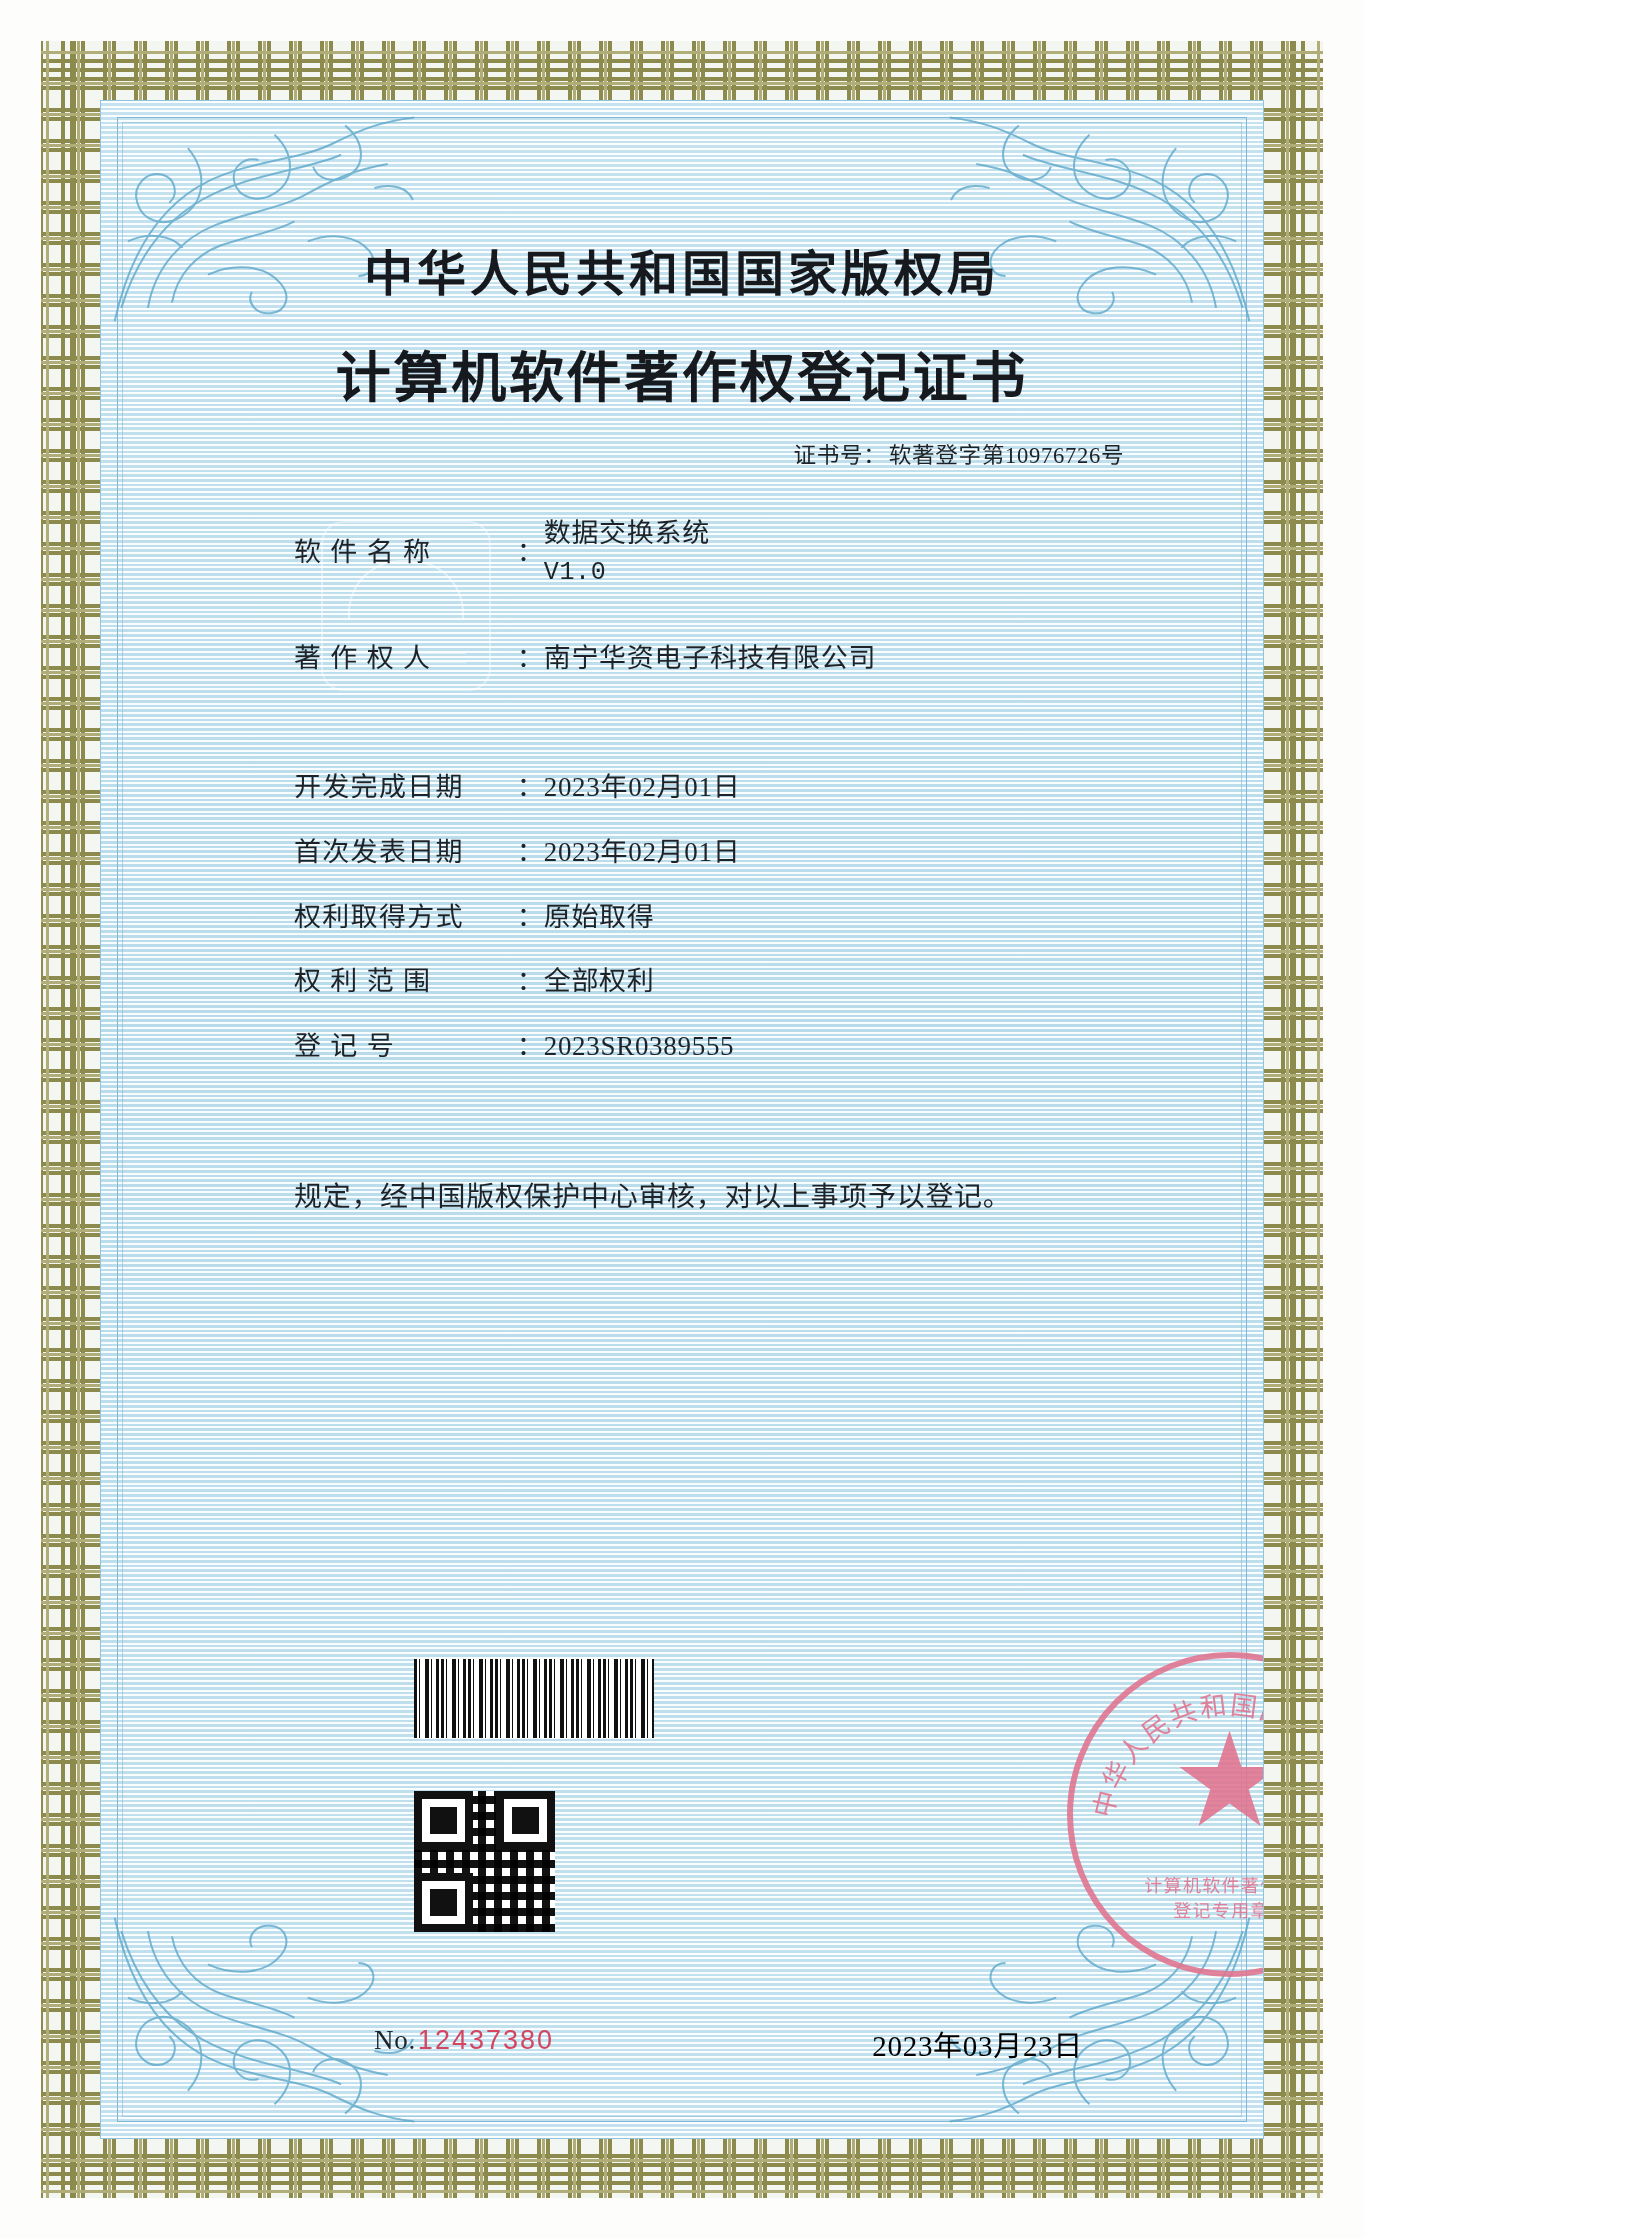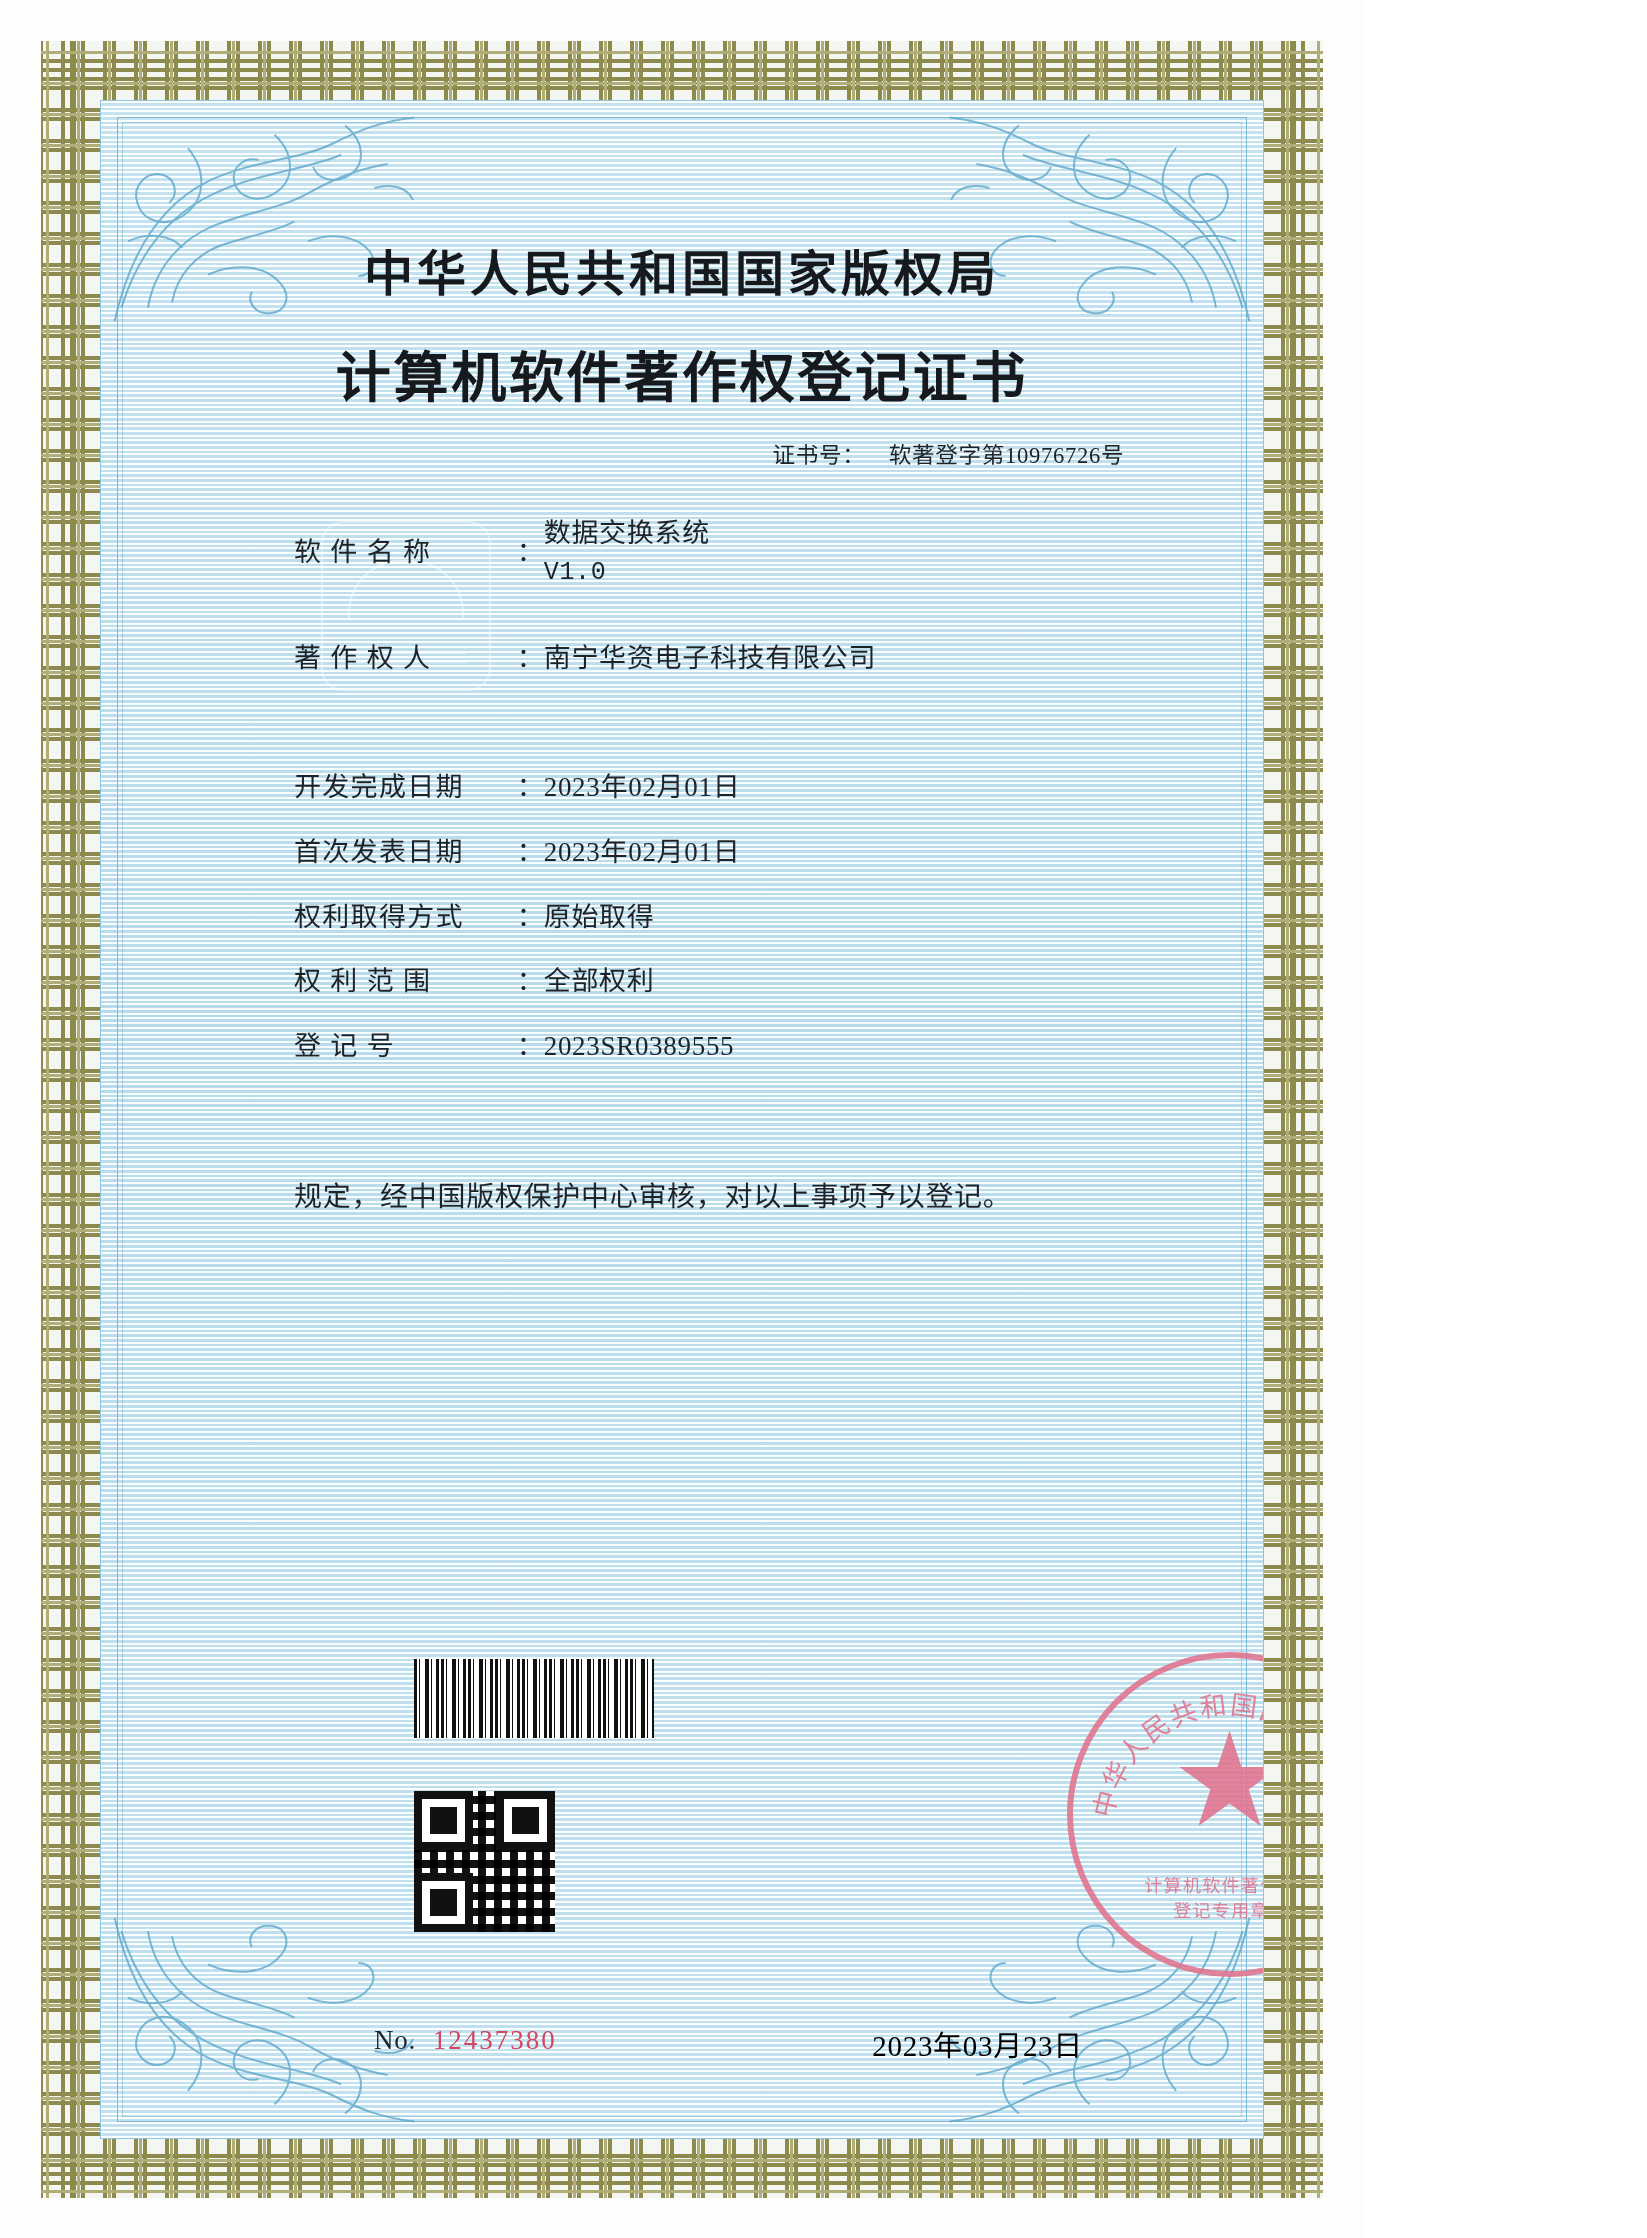--- a/index.html
+++ b/index.html
@@ -135,21 +135,21 @@
     margin: 0 0 24px 0;
   }
 
   .cert-no {
     text-align: right;
     font-size: 22.6px;
     color: #1d2328;
     margin: 0 18.6px 47px 0;
     letter-spacing: 0.7px;
   }
-  .cert-no .cert-no-label { margin-right: 23px; }
+  .cert-no .cert-no-label { margin-right: 2px; }
 
   .field-row {
     display: flex;
     align-items: center;
     font-size: 27px;
     line-height: 1.25;
     margin: 0 0 31px 0;
     padding-left: 73px;
   }
   .field-label {
@@ -276,23 +276,23 @@
   .footer-no {
     position: absolute;
     left: 273px;
     top: 1924px;
     font-size: 27px;
     color: #1d2328;
     letter-spacing: 0.7px;
   }
   .footer-no .num {
     color: #d4455f;
-    font-family: Liberation Serif, serif;
+    font-family: Liberation Sans, sans-serif;
     letter-spacing: 2px;
-    margin-left: 17px;
+    margin-left: 2px;
   }
   .footer-date {
     position: absolute;
     right: 180px;
     top: 1921px;
     font-size: 29px;
     letter-spacing: 0.7px;
   }
 
   

